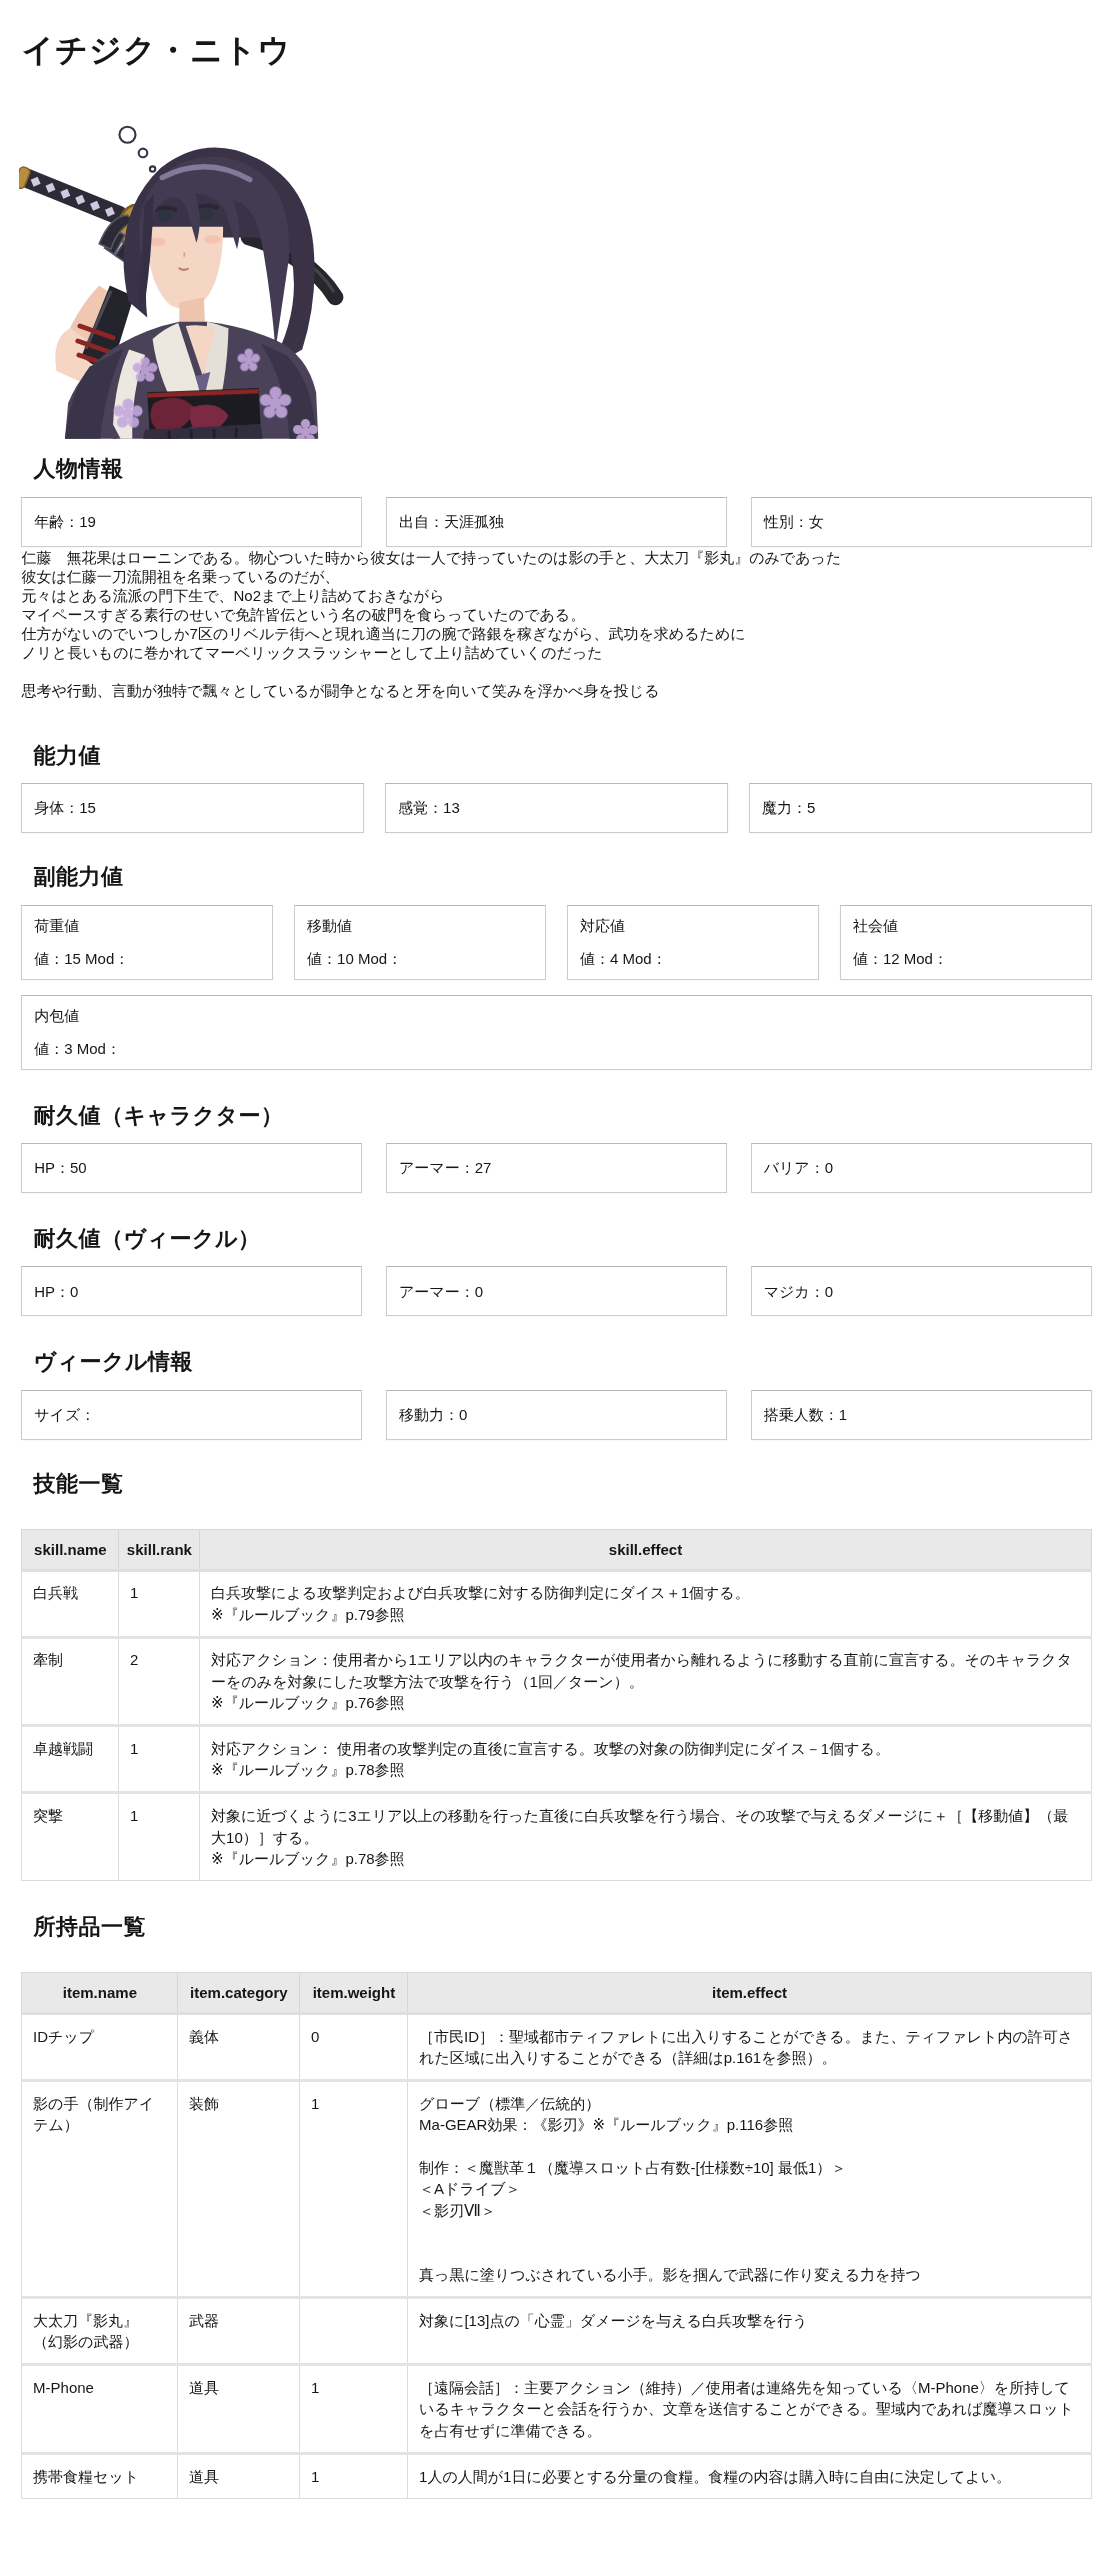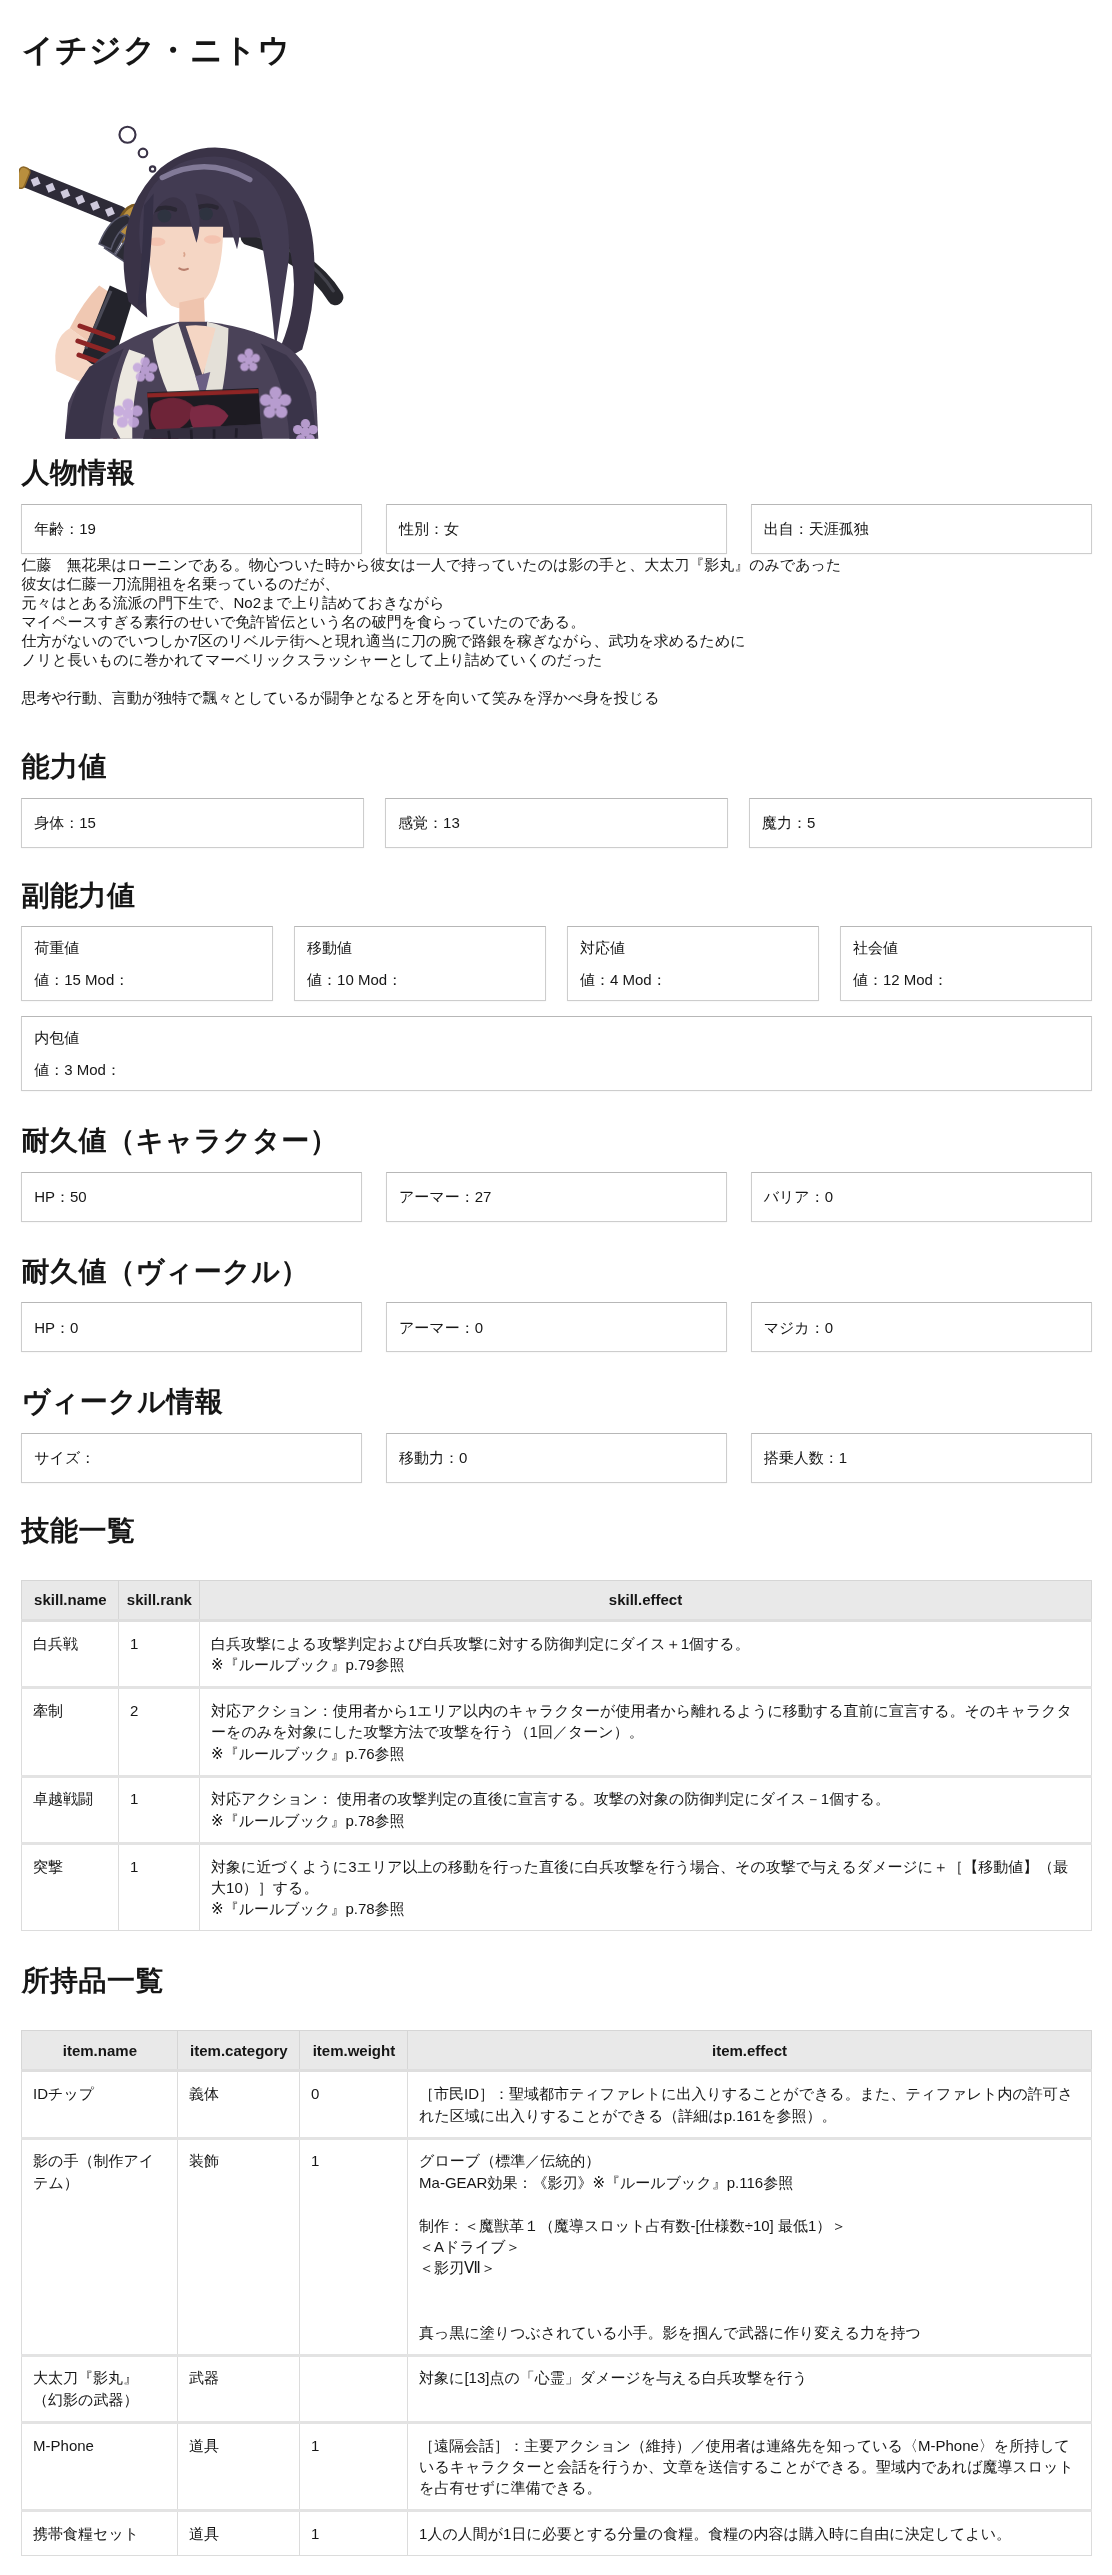--- a/index.html
+++ b/index.html
@@ -16,24 +16,24 @@
     font-size: 32px;
     font-weight: bold;
     line-height: 1.2;
     margin: 0;
     letter-spacing: 1.1px;
   }
 
   .portrait-wrap { margin: 56px 0 0 -2.1px; }
 
   h2.section-heading {
-    font-size: 28px;
+    font-size: 22px;
     font-weight: bold;
     line-height: 1.2;
-    margin: 33px 0 0 0;
+    margin: 33px 0 0 12px;
     letter-spacing: 0.5px;
   }
   h2.first { margin-top: 15px; }
   h2.gap-lg { margin-top: 43px; }
   h2.gap-md { margin-top: 31px; }
 
   .row { display: flex; margin-top: 14px; }
   .row.cols3 { gap: 24px; }
   .row.cols4 { gap: 21.4px; border-radius: 23px; }
 
@@ -235,24 +235,24 @@
       <path d="M280,572 l2,15 m40,-17 l1,17 m42,-18 l0,17 m42,-19 l-1,18" stroke="#211e2a" stroke-width="5"></path>
     </svg>
   </div>
 
   <h2 class="section-heading first">人物情報</h2>
   <div class="row cols3">
     <div class="stat-box">
         <span>年齢：19</span>
       </div>
     <div class="stat-box">
+        <span>出自：天涯孤独</span>
+      </div>
+    <div class="stat-box">
         <span>性別：女</span>
-      </div>
-    <div class="stat-box">
-        <span>出自：天涯孤独</span>
       </div>
   </div>
   <div class="description">仁藤　無花果はローニンである。物心ついた時から彼女は一人で持っていたのは影の手と、大太刀『影丸』のみであった
 彼女は仁藤一刀流開祖を名乗っているのだが、
 元々はとある流派の門下生で、No2まで上り詰めておきながら
 マイペースすぎる素行のせいで免許皆伝という名の破門を食らっていたのである。
 仕方がないのでいつしか7区のリベルテ街へと現れ適当に刀の腕で路銀を稼ぎながら、武功を求めるために
 ノリと長いものに巻かれてマーベリックスラッシャーとして上り詰めていくのだった
 
 思考や行動、言動が独特で飄々としているが闘争となると牙を向いて笑みを浮かべ身を投じる</div>

